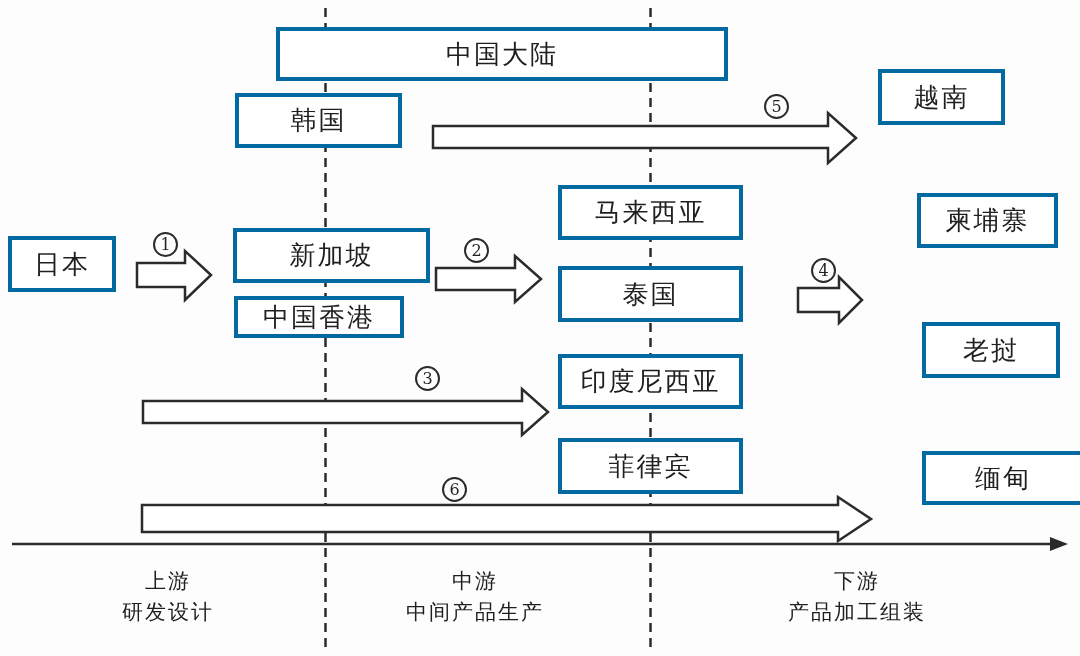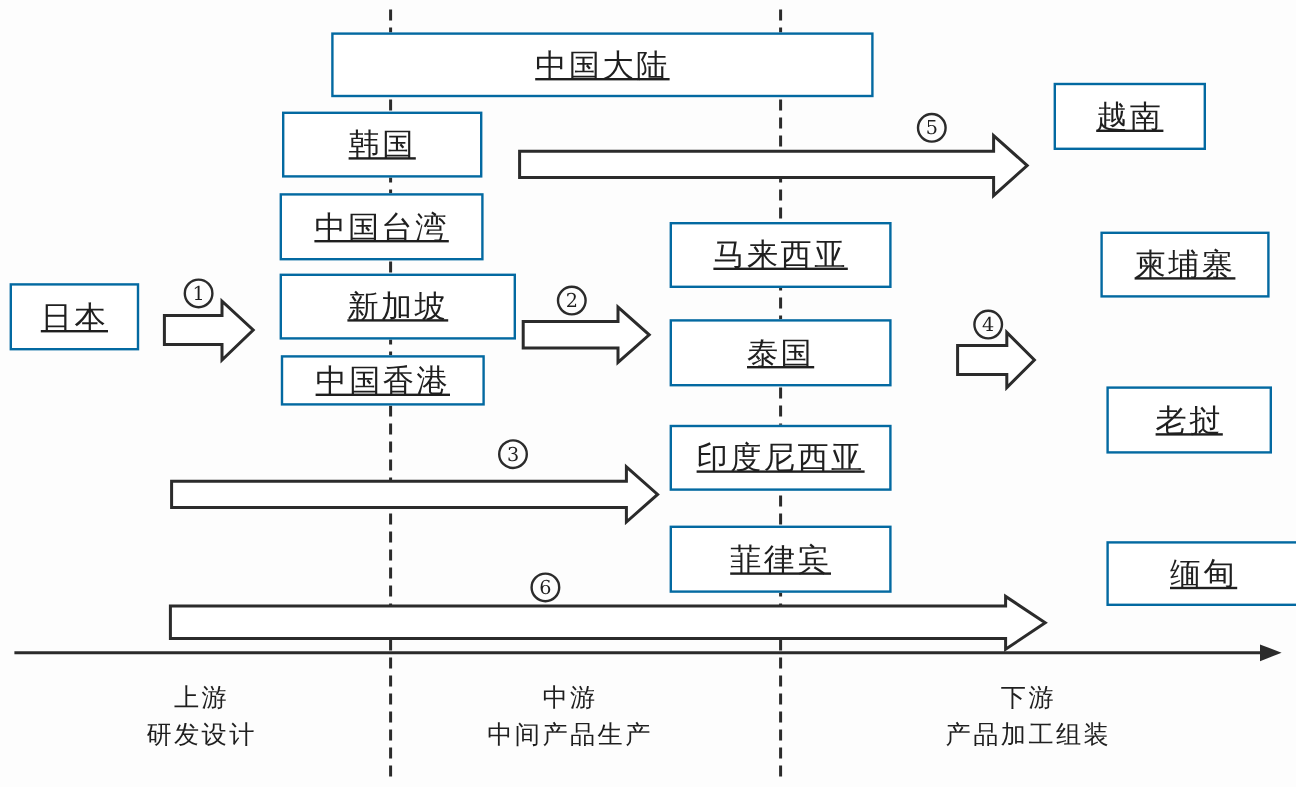--- a/index.html
+++ b/index.html
@@ -9,26 +9,25 @@
     background:#fdfdfd;
     overflow:hidden;
     font-family:"DejaVu Serif","Liberation Serif",serif;
     color:#1f1f1f;
   }
   .layer{position:absolute;left:0;top:0;width:1080px;height:656px;}
   .box{
     position:absolute;
     box-sizing:border-box;
     background:#ffffff;
-    border:2px solid #0369a1;
+    border:4px solid #0369a1;
     display:flex;align-items:center;justify-content:center;
     font-size:26px;
     letter-spacing:2px;
     white-space:nowrap;
-    text-decoration:underline;
   }
   .num-badge{
     position:absolute;
     box-sizing:border-box;
     width:25px;height:25px;
     border:2px solid #2b2b2b;
     border-radius:50%;
     display:flex;align-items:center;justify-content:center;
     font-size:16px;
     background:transparent;
@@ -64,21 +63,20 @@
 
     <polygon points="798,288 839,288 839,277 862,300 839,323 839,312 798,312" fill="#ffffff" stroke="#2b2b2b" stroke-width="2.5" stroke-linejoin="miter"></polygon>
 
     <polygon points="433,126 828,126 828,113 856,138 828,163 828,148 433,148" fill="#ffffff" stroke="#2b2b2b" stroke-width="2.5" stroke-linejoin="miter"></polygon>
 
     <polygon points="142,505 838,505 838,497 871,519 838,541 838,532 142,532" fill="#ffffff" stroke="#2b2b2b" stroke-width="2.5" stroke-linejoin="miter"></polygon>
   </svg>
 
   <div class="box" style="left:276px;top:27px;width:452px;height:54px">中国大陆</div>
   <div class="box" style="left:235px;top:93px;width:167px;height:55px">韩国</div>
-  <div class="box" style="left:233px;top:161px;width:170px;height:56px">中国台湾</div>
   <div class="box" style="left:233px;top:228px;width:197px;height:55px">新加坡</div>
   <div class="box" style="left:234px;top:296px;width:170px;height:42px">中国香港</div>
   <div class="box" style="left:8px;top:236px;width:108px;height:56px">日本</div>
 
   <div class="box" style="left:558px;top:185px;width:185px;height:55px">马来西亚</div>
   <div class="box" style="left:558px;top:266px;width:185px;height:56px">泰国</div>
   <div class="box" style="left:558px;top:354px;width:185px;height:55px">印度尼西亚</div>
   <div class="box" style="left:558px;top:438px;width:185px;height:56px">菲律宾</div>
 
   <div class="box" style="left:878px;top:69px;width:127px;height:56px">越南</div>

